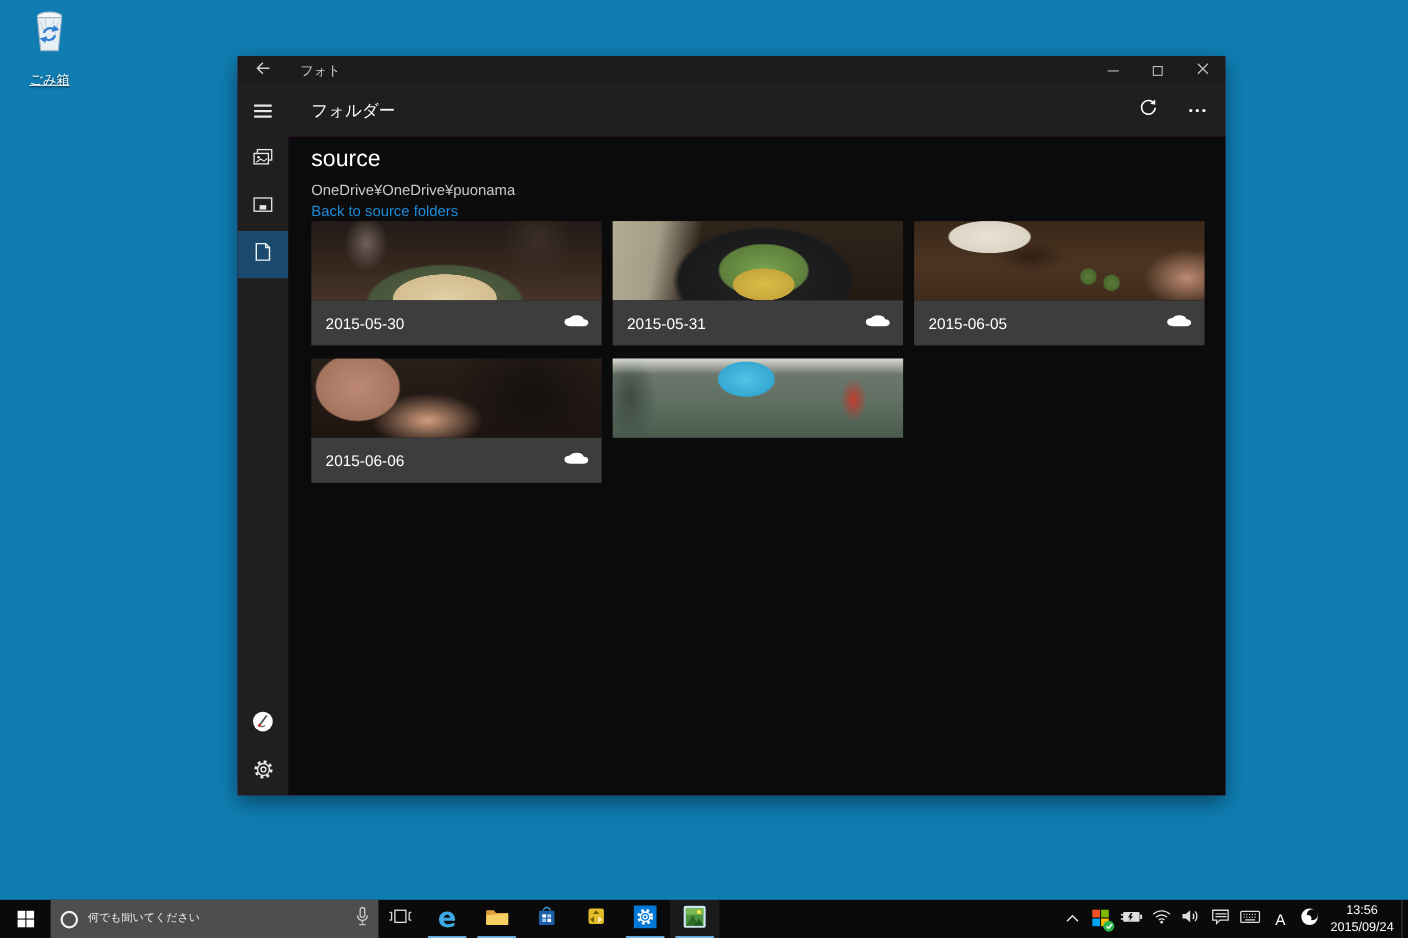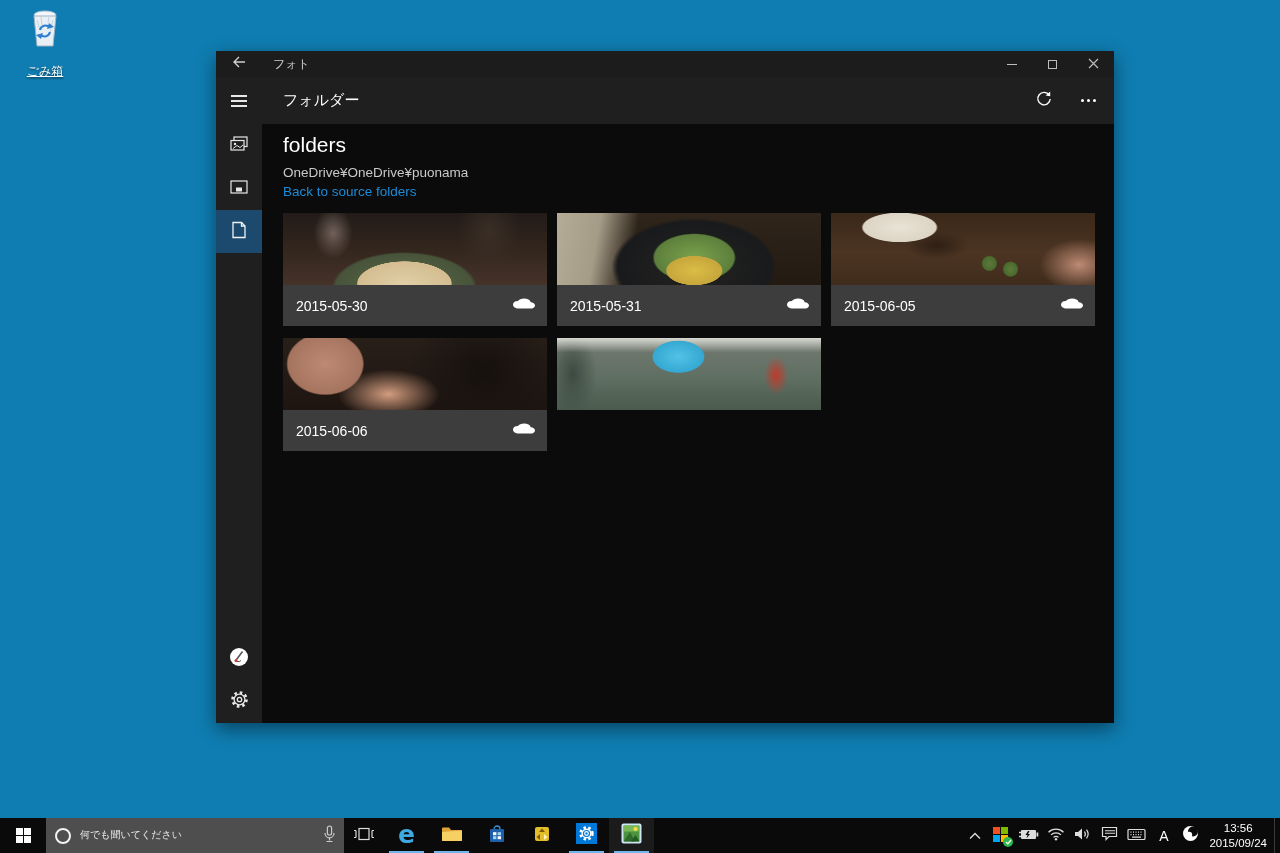--- a/index.html
+++ b/index.html
@@ -37,21 +37,21 @@
   .header-actions { display:flex; align-items:center; padding-right:4px; }
   .icon-btn { width:44px; height:47px; display:flex; align-items:center; justify-content:center; }
   .dots { display:flex; gap:3px; }
   .dots i { width:3px; height:3px; border-radius:50%; background:#fff; }
 
   .content { flex:1; background:#0b0b0b; padding:9px 20px 0 21px; overflow:hidden; }
   .folder-title { color:#fff; font-size:21px; font-weight:400; }
   .folder-path { color:#c9c9c9; font-size:13.5px; margin-top:8px; }
   .back-link { color:#1e8bd8; font-size:13.5px; margin-top:4px; display:inline-block; text-decoration:none; cursor:pointer; }
 
-  .tile-grid { margin-top:13px; display:grid; grid-template-columns:repeat(3,264px); column-gap:10px; row-gap:12px; }
+  .tile-grid { margin-top:0; display:grid; grid-template-columns:repeat(3,264px); column-gap:10px; row-gap:12px; }
   .tile { width:264px; height:113px; display:flex; flex-direction:column; }
   .tile-photo { height:72px; width:100%; }
   .tile-bar { height:41px; background:#3d3d3d; display:flex; align-items:center; justify-content:space-between; padding:0 12px 0 13px; }
   .tile-date { color:#fff; font-size:14px; }
 
   .ph1 { background:
     radial-gradient(ellipse 85px 40px at 46% 98%, #e0cfa6 0%, #d4bd90 55%, rgba(212,189,144,0) 56%),
     radial-gradient(ellipse 125px 62px at 46% 104%, #5e6b49 0%, #47543a 55%, rgba(71,84,58,0) 58%),
     radial-gradient(ellipse 26px 34px at 19% 28%, #70605a 0%, rgba(112,96,90,0) 75%),
     radial-gradient(ellipse 40px 50px at 78% 25%, #3a2e26 0%, rgba(58,46,38,0) 80%),
@@ -224,21 +224,21 @@
               <span class="dots">
                   <i></i>
                   <i></i>
                   <i></i>
                 </span>
             </div>
           </div>
         </div>
 
         <div class="content">
-          <div class="folder-title">folders</div>
+          <div class="folder-title">source</div>
           <div class="folder-path">OneDrive¥OneDrive¥puonama</div>
           <a class="back-link">Back to source folders</a>
 
           <div class="tile-grid">
             <div class="tile">
               <div class="tile-photo ph1"></div>
               <div class="tile-bar">
                 <span class="tile-date">2015-05-30</span>
                 <span><svg width="22" height="15" viewBox="0 0 24 24" preserveAspectRatio="none">
                       <path d="M19.35 10.04A7.49 7.49 0 0 0 12 4C9.11 4 6.6 5.64 5.35 8.04A5.994 5.994 0 0 0 0 14c0 3.31 2.69 6 6 6h13c2.76 0 5-2.24 5-5 0-2.64-2.05-4.78-4.65-4.96z" fill="#fff"></path>

